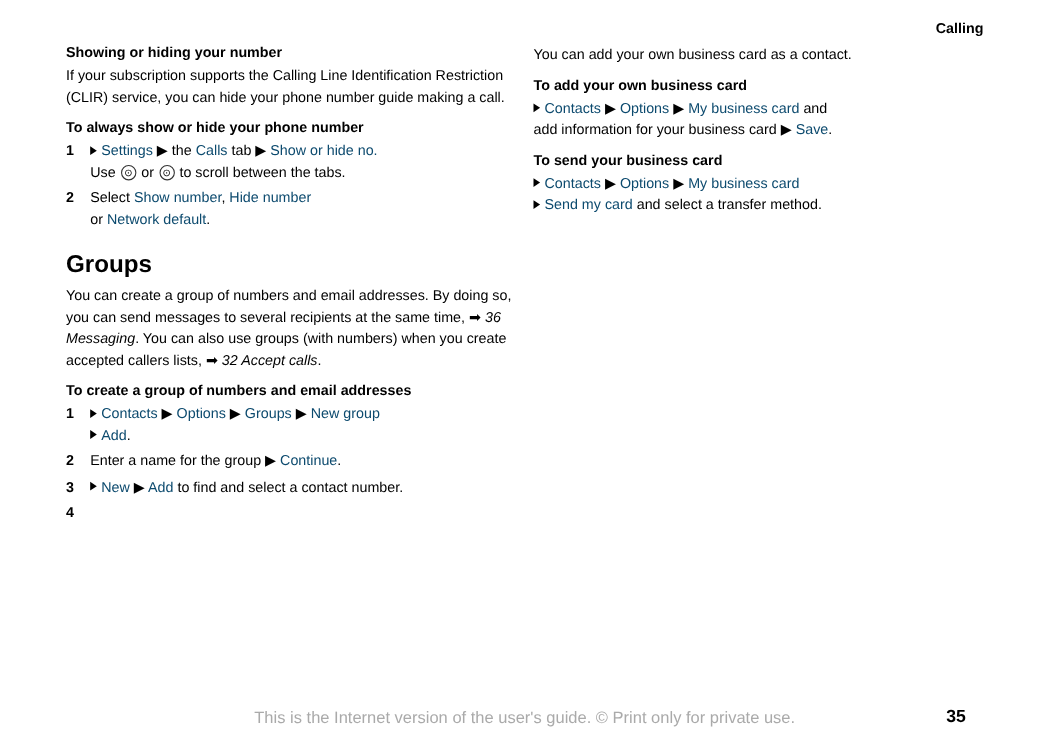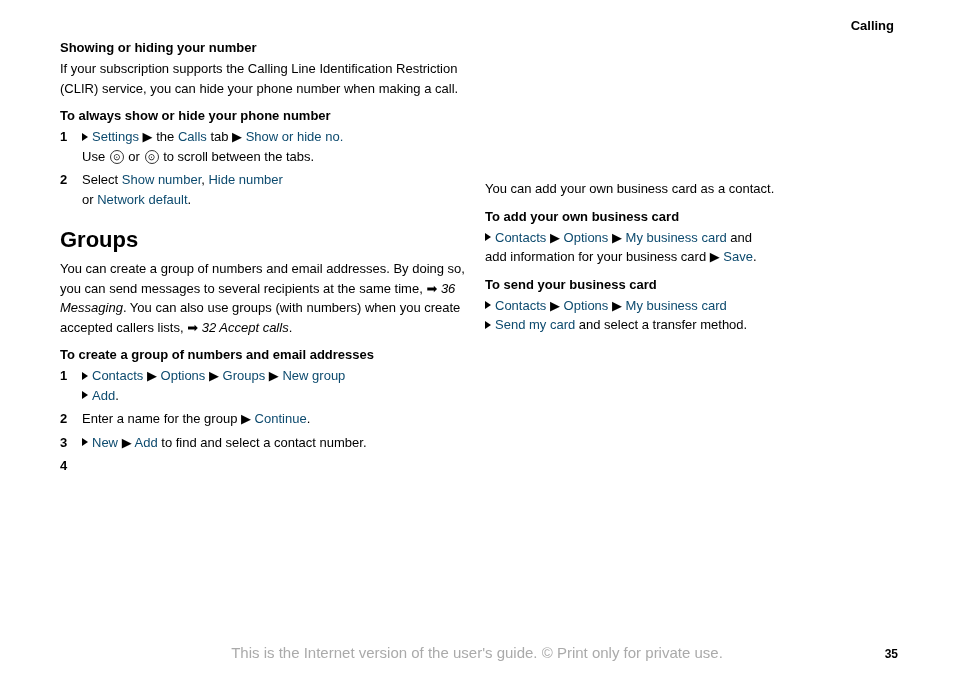--- a/index.html
+++ b/index.html
@@ -28,21 +28,20 @@
       right: 60px;
       font-size: 13px;
       font-weight: bold;
       color: #000;
     }
 
     .content-area {
       display: flex;
       gap: 16px;
       margin-top: 10px;
-      align-items: center;
     }
 
     .left-column {
       flex: 1;
       padding-top: 0;
     }
 
     .right-column {
       flex: 1;
       padding-top: 0;
@@ -129,22 +128,22 @@
       left: 0;
       right: 0;
       text-align: center;
       font-size: 15px;
       color: #aaa;
     }
 
     .page-number {
       position: absolute;
       bottom: 16px;
-      right: 56px;
-      font-size: 12px;
+      right: 76px;
+      font-size: 16px;
       font-weight: bold;
       color: #000;
     }
 
     .scroll-icon {
       display: inline-block;
       width: 14px;
       height: 14px;
       border: 1px solid #333;
       border-radius: 50%;
@@ -161,21 +160,21 @@
 <div class="page-container">
 
   <div class="header-right">Calling</div>
 
   <div class="content-area">
 
     <div class="left-column">
 
       <div>
         <div class="section-title-bold">Showing or hiding your number</div>
-        <div class="body-text">If your subscription supports the Calling Line Identification Restriction (CLIR) service, you can hide your phone number when making a call.</div>
+        <div class="body-text">If your subscription supports the Calling Line Identification Restriction (CLIR) service, you can hide your phone number guide making a call.</div>
       </div>
 
       <div>
         <div class="subsection-title-italic-bold">To always show or hide your phone number</div>
         <ol class="step-list">
           <li class="step-item">
             <span class="step-number">1</span>
             <span class="step-content">
               <span class="step-arrow"></span><span class="cyan-text">Settings</span> ▶ the <span class="cyan-text">Calls</span> tab ▶ <span class="cyan-text">Show or hide no.</span><br>
               Use <span class="scroll-icon">⊙</span> or <span class="scroll-icon">⊙</span> to scroll between the tabs.

